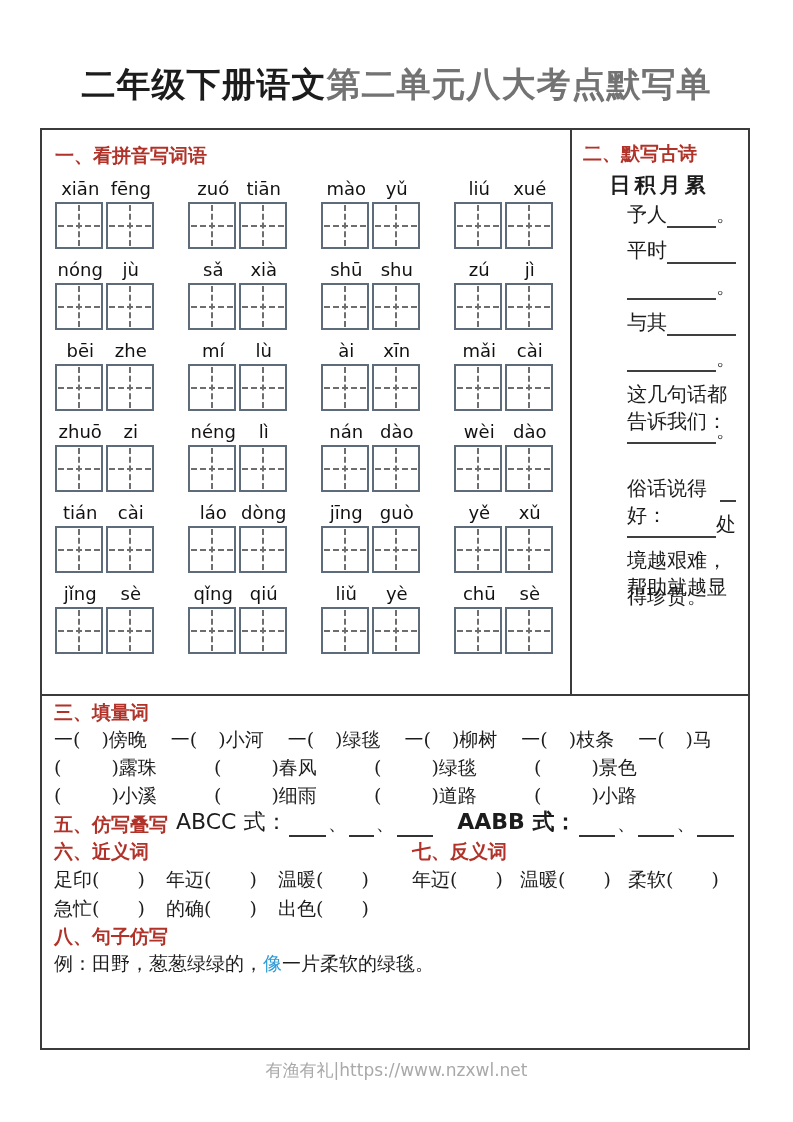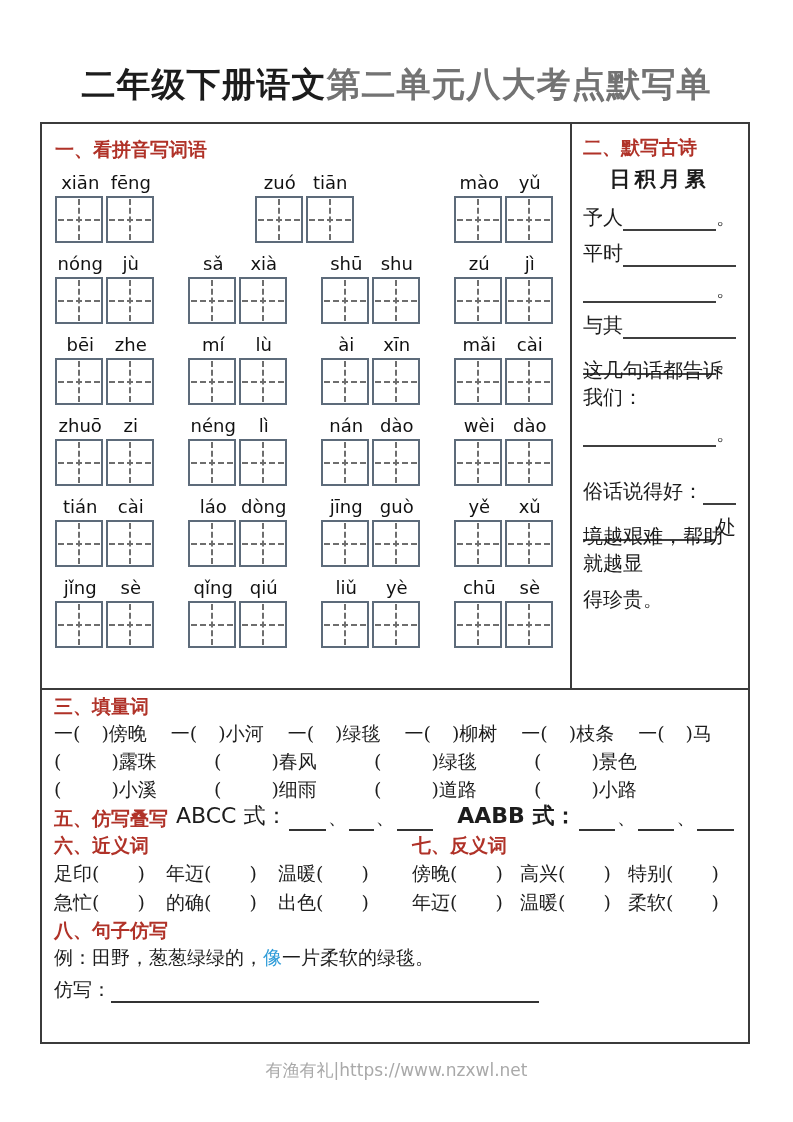--- a/index.html
+++ b/index.html
@@ -10,21 +10,21 @@
     font-family:"DejaVu Serif","Liberation Serif",serif;
     color:#1c1c1c;
     overflow:hidden;
   }
   .page-title {
     position:absolute; top:62px; left:0; width:100%;
     text-align:center; font-size:34px; font-weight:700; letter-spacing:1px;
   }
   .red { color:#737373; }
   .main-box {
-    position:absolute; top:122px; left:40px; width:710px; height:922px;
+    position:absolute; top:128px; left:40px; width:710px; height:922px;
     border:2.5px solid #3b3b3b; background:#fff;
     display:flex; flex-direction:column;
   }
   .top-area { display:flex; flex:0 0 566px; border-bottom:2.5px solid #3b3b3b; min-height:0; }
   .left-col { flex:0 0 504px; border-right:2.5px solid #3b3b3b; padding:12px 15px 0 13px; }
   .right-col { flex:1 1 auto; padding:10px 12px 0 11px;border-radius:24px; }
   .sec-header { color:#b03228; font-weight:700; font-size:19px; line-height:26px; }
 
   
   .pinyin-row { display:flex; justify-content:space-between; margin-top:9px;gap:32px; }
@@ -40,21 +40,21 @@
     content:""; position:absolute; top:50%; left:1px; right:1px;
     border-top:2px dashed #6e6e6e; transform:translateY(-1px);
   }
   .writebox::after {
     content:""; position:absolute; left:50%; top:1px; bottom:1px;
     border-left:2px dashed #6e6e6e; transform:translateX(-1px);
   }
 
   
   .poem-subtitle { text-align:center; font-size:21px; font-weight:700; margin:5px 0 2px; letter-spacing:4px; }
-  .poem-line { display:flex; align-items:flex-end; font-size:20px; height:36px; line-height:27px; }
+  .poem-line { display:flex; font-size:20px; height:36px; line-height:27px;margin-left:44px; }
   .poem-line .blank { flex:1 1 auto; border-bottom:2px solid #3f3f3f; height:27px; min-width:16px; }
   .poem-line.gap-before { margin-top:22px; }
 
   
   .bottom-area { flex:1 1 auto; padding:2px 12px 0 12px; font-size:19px; }
   .hline { display:flex; align-items:flex-end; }
   .h27 { height:27px; } .h28 { height:28px; }
   .q-items { display:flex; justify-content:space-between; padding-right:24px; height:28px; align-items:flex-end; }
   .gap-s { display:inline-block; width:21px; }
   .gap-m { display:inline-block; width:38px; }
@@ -120,20 +120,30 @@
             <div class="pinyin-group">
               <div class="pinyin-labels">
                 <span>mào</span>
                 <span>yǔ</span>
               </div>
               <div class="boxes">
                 <div class="writebox"></div>
                 <div class="writebox"></div>
               </div>
             </div>
+            <div class="pinyin-group">
+              <div class="pinyin-labels">
+                <span>liú</span>
+                <span>xué</span>
+              </div>
+              <div class="boxes">
+                <div class="writebox"></div>
+                <div class="writebox"></div>
+              </div>
+            </div>
           </div>
           <div class="pinyin-row">
             <div class="pinyin-group">
               <div class="pinyin-labels">
                 <span>nóng</span>
                 <span>jù</span>
               </div>
               <div class="boxes">
                 <div class="writebox"></div>
                 <div class="writebox"></div>
@@ -448,40 +458,31 @@
               <span class="pair-item"><span>急忙</span><span>(</span><span class="gap-m"></span><span>)</span></span>
               <span class="pair-item"><span>的确</span><span>(</span><span class="gap-m"></span><span>)</span></span>
               <span class="pair-item"><span>出色</span><span>(</span><span class="gap-m"></span><span>)</span></span>
             </div>
           </div>
       </div>
       <div class="ant-col">
         <div class="hline h27 sec-header">七、反义词</div>
         <div id="antonym-rows">
             <div class="pair-row">
-              <span class="pair-item"><span>傍晚</span><span>(</span><span class="gap-m"></span><span>)</span></span>
-              <span class="pair-item"><span>高兴</span><span>(</span><span class="gap-m"></span><span>)</span></span>
-              <span class="pair-item"><span>特别</span><span>(</span><span class="gap-m"></span><span>)</span></span>
-            </div>
-            <div class="pair-row">
               <span class="pair-item"><span>年迈</span><span>(</span><span class="gap-m"></span><span>)</span></span>
               <span class="pair-item"><span>温暖</span><span>(</span><span class="gap-m"></span><span>)</span></span>
               <span class="pair-item"><span>柔软</span><span>(</span><span class="gap-m"></span><span>)</span></span>
             </div>
           </div>
       </div>
     </div>
 
     <div class="hline h27 sec-header">八、句子仿写</div>
     <div class="hline h28">
       <span>例：田野，葱葱绿绿的，</span>
         <span class="hl-blue">像</span>
         <span>一片柔软的绿毯。</span>
     </div>
-    <div class="imitate-line">
-      <span>仿写：</span>
-      <span class="blank-long"></span>
-    </div>
 
   </div>
 </div>
 
 <div class="page-footer">有渔有礼|https://www.nzxwl.net</div>
 
 </body></html>

